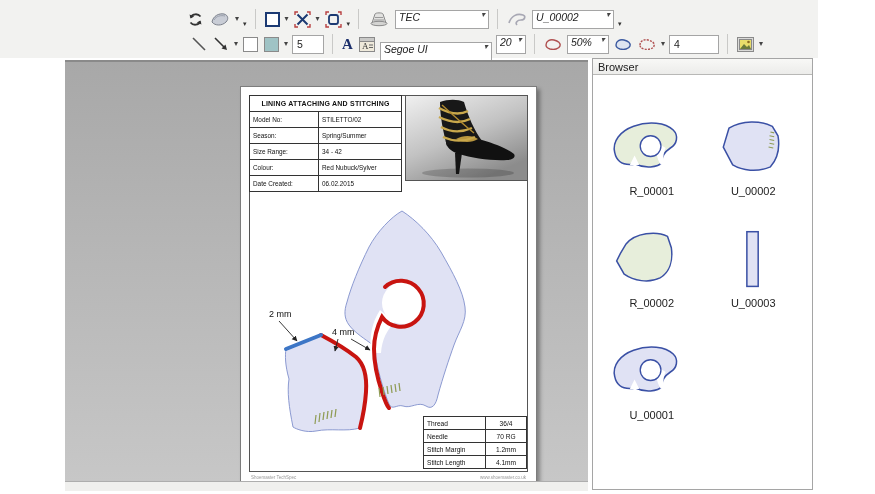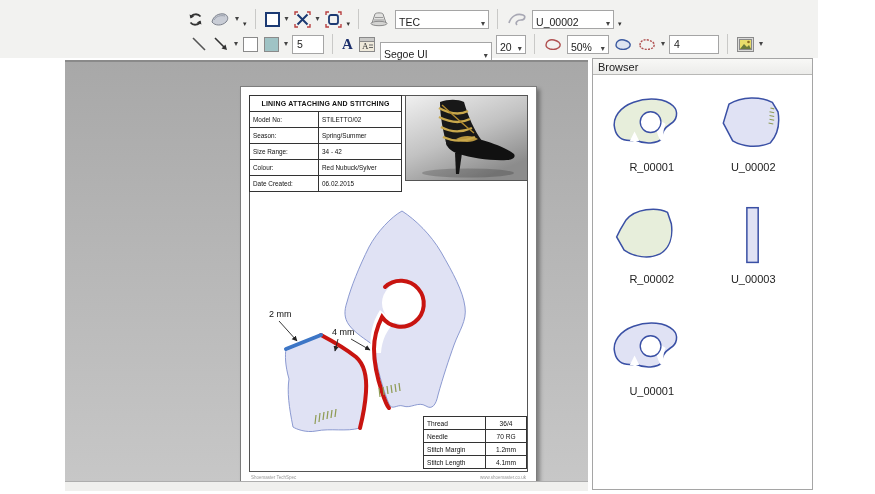--- a/index.html
+++ b/index.html
@@ -7,22 +7,22 @@
        font-family:"Liberation Sans", sans-serif;-webkit-font-smoothing:antialiased;}
   
   .toolbar{position:absolute;left:0;top:0;width:818px;height:58px;background:#f2f2f0;}
   .tb-row{position:absolute;display:flex;align-items:center;gap:4px;height:22px;}
   .row1{left:186px;top:8px;}
   .row2{left:190px;top:33px;}
   .tbtn{height:20px;display:flex;align-items:center;justify-content:center;padding:0 1px;}
   .sep{width:1px;height:20px;background:#c9c9c7;margin:0 4px;}
   .arr{font-size:8px;color:#444;line-height:1;}
   .mini{font-size:7px;color:#333;align-self:flex-end;margin-bottom:2px;}
-  .combo{display:flex;align-items:flex-end;background:#fff;border:1px solid #a5a5a5;height:17px;
-         font-size:10.5px;color:#222;padding:0 3px;}
+  .combo{display:flex;align-items:flex-start;background:#fff;border:1px solid #a5a5a5;height:17px;
+         font-size:10.5px;color:#222;padding:0 3px;font-style:italic;}
   .combo .arr{margin-left:auto;padding-left:5px;}
   .field{background:#fff;border:1px solid #a5a5a5;height:17px;font-size:10.5px;color:#222;
          display:flex;align-items:center;padding:0 4px;}
   .w-tec{width:86px;} .w-piece{width:74px;} .w-font{width:104px;margin-top:15px;} .w-size{width:22px;}
   .w-zoom{width:34px;} .w-5{width:22px;} .w-4{width:40px;}
   .sq{width:15px;height:15px;box-sizing:border-box;}
   .letterA{font-family:"Liberation Serif", serif;font-weight:bold;color:#1c2f6b;font-size:15px;}
   
   .canvas{position:absolute;left:65px;top:60px;width:523px;height:420px;
           background:linear-gradient(#a8a8a8,#c7c7c7);border-top:2px solid #8a8a8a;}
@@ -43,21 +43,21 @@
              font-size:6.6px;color:#111;}
   .spectable td{border:1px solid #333;padding:1px 3px;height:10px;background:#fff;}
   .spectable .val{width:34px;text-align:center;}
   .foot{position:absolute;bottom:2px;font-size:4.5px;color:#999;}
   .foot.l{left:10px;} .foot.r{right:10px;}
   
   .panel{position:absolute;left:592px;top:58px;width:221px;height:432px;background:#fff;
          border:1px solid #a5a5a5;box-sizing:border-box;}
   .panel-hd{height:15px;background:linear-gradient(#f8f8f6,#ececea);border-bottom:1px solid #b8b8b6;
             font-size:11px;color:#222;display:flex;align-items:center;padding:0 5px;}
-  .grid{display:grid;grid-template-columns:1fr 1fr;padding:16px 8px 0 8px;row-gap:30px;}
+  .grid{display:grid;grid-template-columns:1fr 1fr;padding:40px 8px 0 8px;row-gap:30px;}
   .cell{display:flex;flex-direction:column;align-items:center;gap:4px;}
   .cell .lbl{font-size:11px;color:#222;}
   
   .hscroll{position:absolute;left:65px;top:481px;width:523px;height:9px;background:#f0f0ee;
            border-top:1px solid #aeaeae;}
 </style>
 </head>
 <body>
 
 <div class="toolbar">

